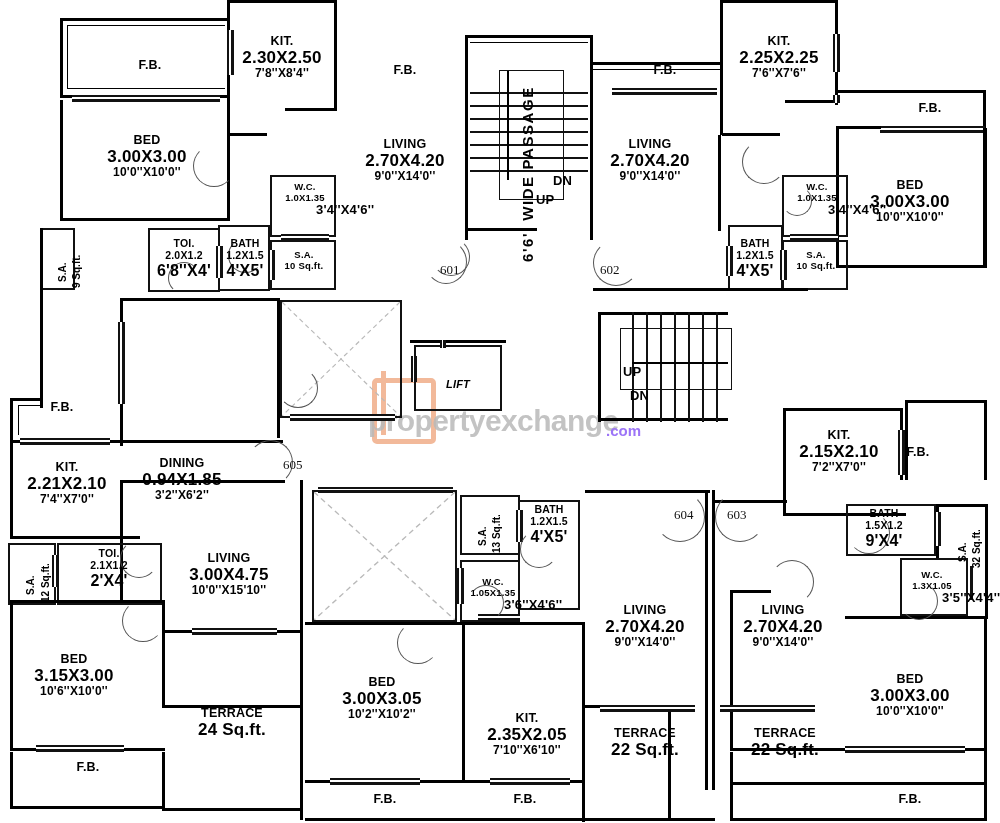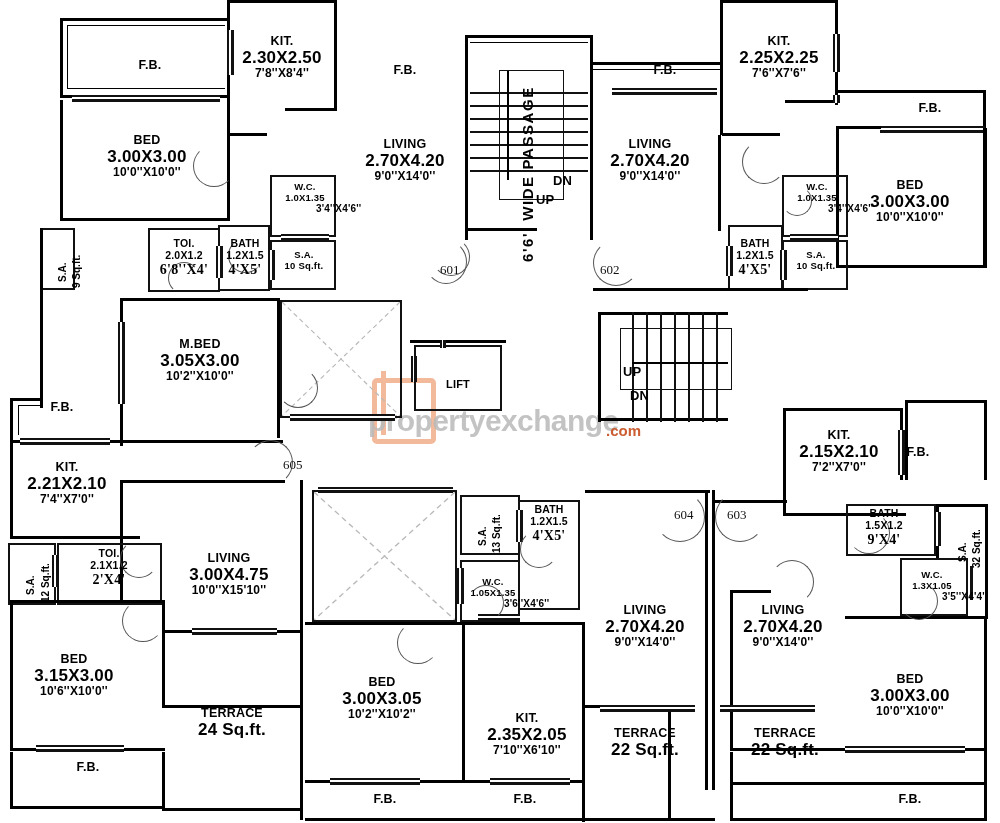--- a/index.html
+++ b/index.html
@@ -21,24 +21,24 @@
   .winv{position:absolute;background:#fff;border-left:2px solid #111;border-right:2px solid #111;box-sizing:border-box;}
   .winv:before{content:"";position:absolute;top:0;bottom:0;left:50%;width:1px;background:#111;}
   
   .lbl{position:absolute;text-align:center;line-height:1.12;color:#000;
        font-weight:bold;letter-spacing:.2px;white-space:nowrap;}
   .lbl .l1{font-size:12.5px;}
   .lbl .l2{font-size:17px;}
   .lbl .l3{font-size:12px;}
   .lbl.sm .l1{font-size:10.5px;}
   .lbl.sm .l2{font-size:10.5px;}
-  .lbl.sm .l3{font-size:14px;font-family:Liberation Serif, serif;}
+  .lbl.sm .l3{font-size:16px;}
   .lbl.xs .l1{font-size:9.5px;}
   .lbl.xs .l2{font-size:9.5px;}
-  .lbl.xs .l3{font-size:10px;margin-left:44px;}
+  .lbl.xs .l3{font-size:13px;margin-left:44px;}
   .vlbl{position:absolute;white-space:nowrap;font-weight:bold;color:#000;
         transform-origin:0 0;}
   .updn{position:absolute;font-size:13px;font-weight:bold;color:#000;}
   .dnum{position:absolute;font-family:"Liberation Serif", serif;font-size:13px;color:#111;}
   
   #passage-label{
     position:absolute;left:519px;top:262px;
     transform:rotate(-90deg);transform-origin:0 0;
     font-size:15px;font-weight:bold;letter-spacing:1.6px;color:#000;white-space:nowrap;
   }
@@ -51,21 +51,21 @@
   
   .stair{position:absolute;box-sizing:border-box;}
   .stair .tread{position:absolute;background:#111;}
   
   #watermark{position:absolute;left:368px;top:372px;width:270px;height:76px;
              pointer-events:none;opacity:.85;}
   #watermark .wm-top{position:absolute;left:48px;top:2px;font-size:30px;font-weight:bold;
              letter-spacing:-.5px;}
   #watermark .wm-bot{position:absolute;left:0px;top:32px;font-size:30px;font-weight:bold;
              letter-spacing:-.6px;}
-  #watermark .wm-dot{font-size:15px;font-weight:bold;color:#c2410c;}
+  #watermark .wm-dot{font-size:15px;font-weight:bold;color:#8b5cf6;}
   #wm-square{position:absolute;left:372px;top:378px;width:54px;height:56px;
              border:5px solid #f2b99a;border-radius:5px;}
   #wm-square:after{content:"";position:absolute;left:4px;top:-12px;width:5px;height:64px;
              background:#f2b99a;transform:rotate(0deg);}
 </style>
 </head>
 <body>
 
 <div id="plan">
 
@@ -405,36 +405,36 @@
   <div class="lbl" style="left:858px;top:178px;width:104px;">
     <div class="l1">BED</div>
     <div class="l2">3.00X3.00</div>
     <div class="l3">10'0''X10'0''</div>
   </div>
 
   <div class="lbl" style="left:890px;top:101px;width:80px;">
     <div class="l1">F.B.</div>
   </div>
 
-  <div class="lbl" style="left:145px;top:337px;width:110px;">
-    <div class="l1">M.BED</div>
-    <div class="l2">3.05X3.00</div>
-    <div class="l3">10'2''X10'0''</div>
-  </div>
 
   <div class="lbl" style="left:22px;top:400px;width:80px;">
     <div class="l1">F.B.</div>
   </div>
 
   <div class="lbl" style="left:18px;top:460px;width:98px;">
     <div class="l1">KIT.</div>
     <div class="l2">2.21X2.10</div>
     <div class="l3">7'4''X7'0''</div>
   </div>
 
+  <div class="lbl" style="left:128px;top:456px;width:108px;">
+    <div class="l1">DINING</div>
+    <div class="l2">0.94X1.85</div>
+    <div class="l3">3'2''X6'2''</div>
+  </div>
 
   <div class="vlbl" style="left:20px;top:595px;transform:rotate(-90deg);">
     <span style="font-size:10px;">S.A.</span>
   </div>
   <div class="vlbl" style="left:35px;top:602px;transform:rotate(-90deg);">
     <span style="font-size:10px;">12 Sq.ft.</span>
   </div>
 
   <div class="lbl sm" style="left:60px;top:548px;width:98px;">
     <div class="l1">TOI.</div>
@@ -556,18 +556,18 @@
     <div class="l1">BED</div>
     <div class="l2">3.00X3.00</div>
     <div class="l3">10'0''X10'0''</div>
   </div>
 
   <div class="lbl" style="left:870px;top:792px;width:80px;">
     <div class="l1">F.B.</div>
   </div>
 
   <div class="lbl" style="left:430px;top:378px;width:56px;">
-    <div class="l1" style="font-size:11px;">LIFT</div>
+    <div class="l1" style="font-size:11px;font-style:italic;">LIFT</div>
   </div>
 
   <div id="passage-label">6'6'' WIDE PASSAGE</div>
 
 </div>
 
 </body></html>

